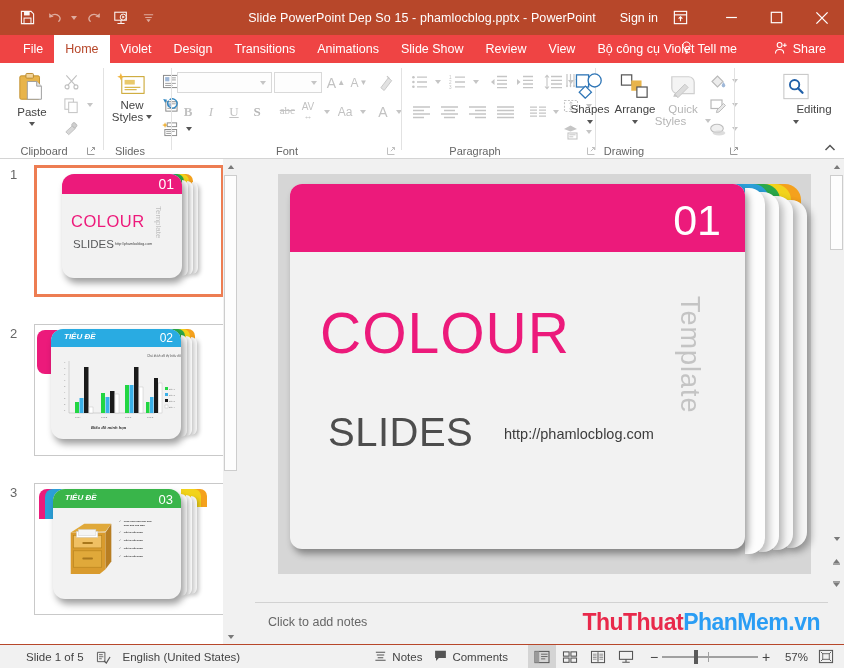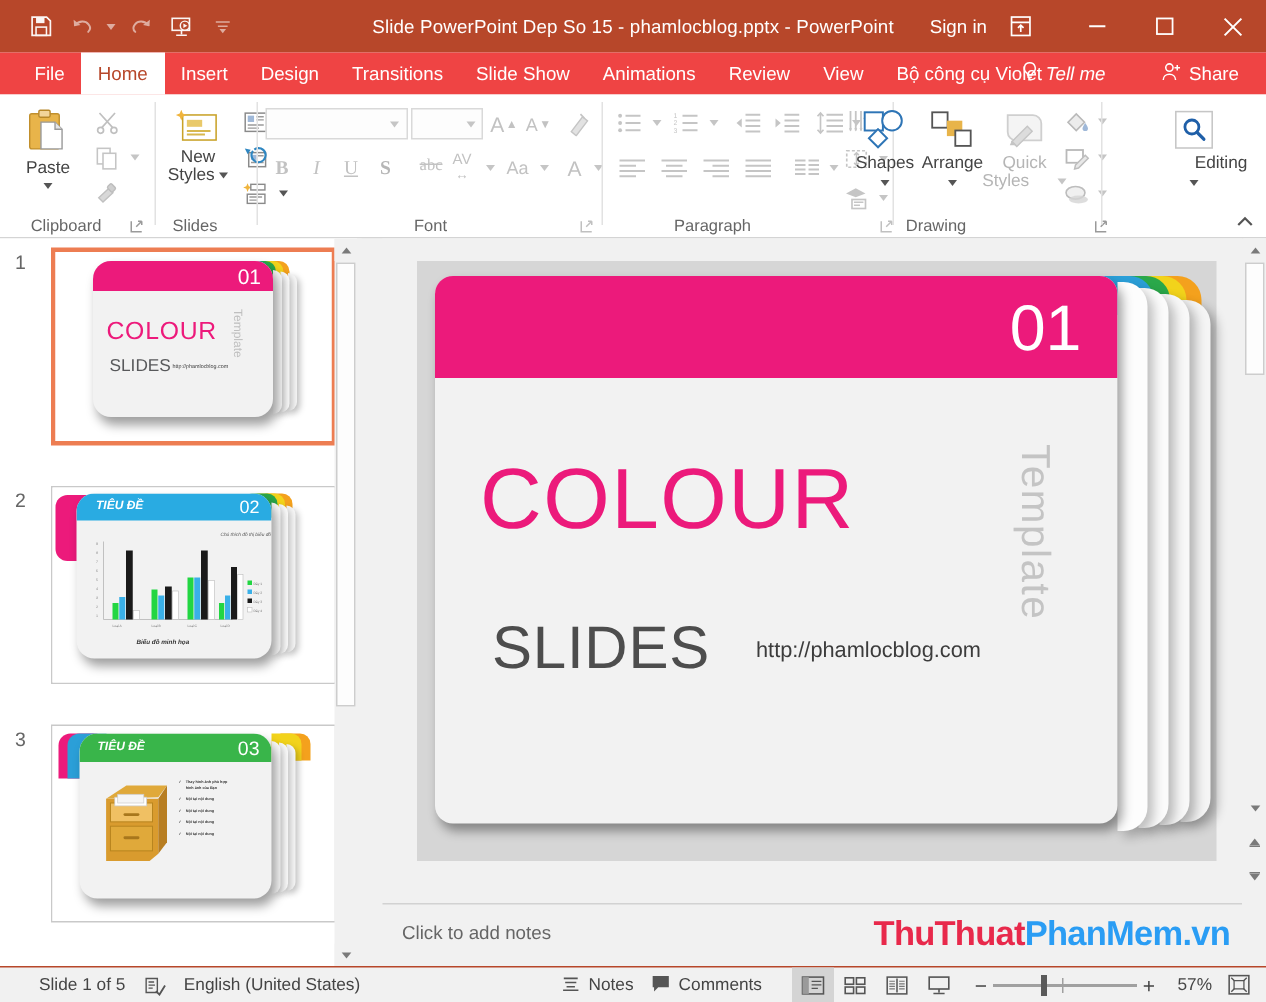--- a/index.html
+++ b/index.html
@@ -44,21 +44,21 @@
     background:#ef4444;
   }
   .tabs{ position:absolute; left:12px; top:0; height:28px; display:flex; align-items:stretch; }
   .tab{
     padding:0 11px; display:flex; align-items:center; font-size:12.5px; color:#fff;
     cursor:pointer; white-space:nowrap;
   }
   .tab.active{ background:#ffffff; color:#b7472a; }
   .tellme{
     position:absolute; right:107px; top:0; height:28px; display:flex; align-items:center; gap:5px;
-    font-size:12.5px; color:#fff; cursor:pointer;font-style:italic;
+    font-size:12.5px; color:#fff; cursor:pointer;
   }
   .share{
     position:absolute; right:8px; top:0; height:28px; display:flex; align-items:center; gap:5px;
     padding:0 10px; font-size:12.5px; color:#fff; cursor:pointer;
   }
 
   
   .ribbon{
     position:absolute; left:0; top:63px; width:844px; height:96px;
     background:#ffffff; border-bottom:1px solid #d4d4d4;
@@ -261,25 +261,25 @@
             <path d="M1.2 1.2 10.8 10.8M10.8 1.2 1.2 10.8" stroke="#fff" stroke-width="1.15"></path>
           </svg>
       </div>
     </div>
   </div>
 
   <div class="tabbar">
     <div class="tabs">
       <div class="tab">File</div>
       <div class="tab active">Home</div>
-      <div class="tab">Insert</div>
+      <div class="tab">Violet</div>
       <div class="tab">Design</div>
       <div class="tab">Transitions</div>
+      <div class="tab">Animations</div>
       <div class="tab">Slide Show</div>
-      <div class="tab">Animations</div>
       <div class="tab">Review</div>
       <div class="tab">View</div>
       <div class="tab">Bộ công cụ Violet</div>
     </div>
     <div class="tellme">
       <span>
         <svg width="11" height="14" viewBox="0 0 11 14">
             <path d="M5.5.9a3.6 3.6 0 0 0-2.2 6.5c.5.4.8 1 .8 1.6h2.8c0-.6.3-1.2.8-1.6A3.6 3.6 0 0 0 5.5.9z" fill="none" stroke="#fff" stroke-width="1"></path>
             <path d="M4.1 10.5h2.8M4.5 12.2h2" stroke="#fff" stroke-width="1"></path>
           </svg>

